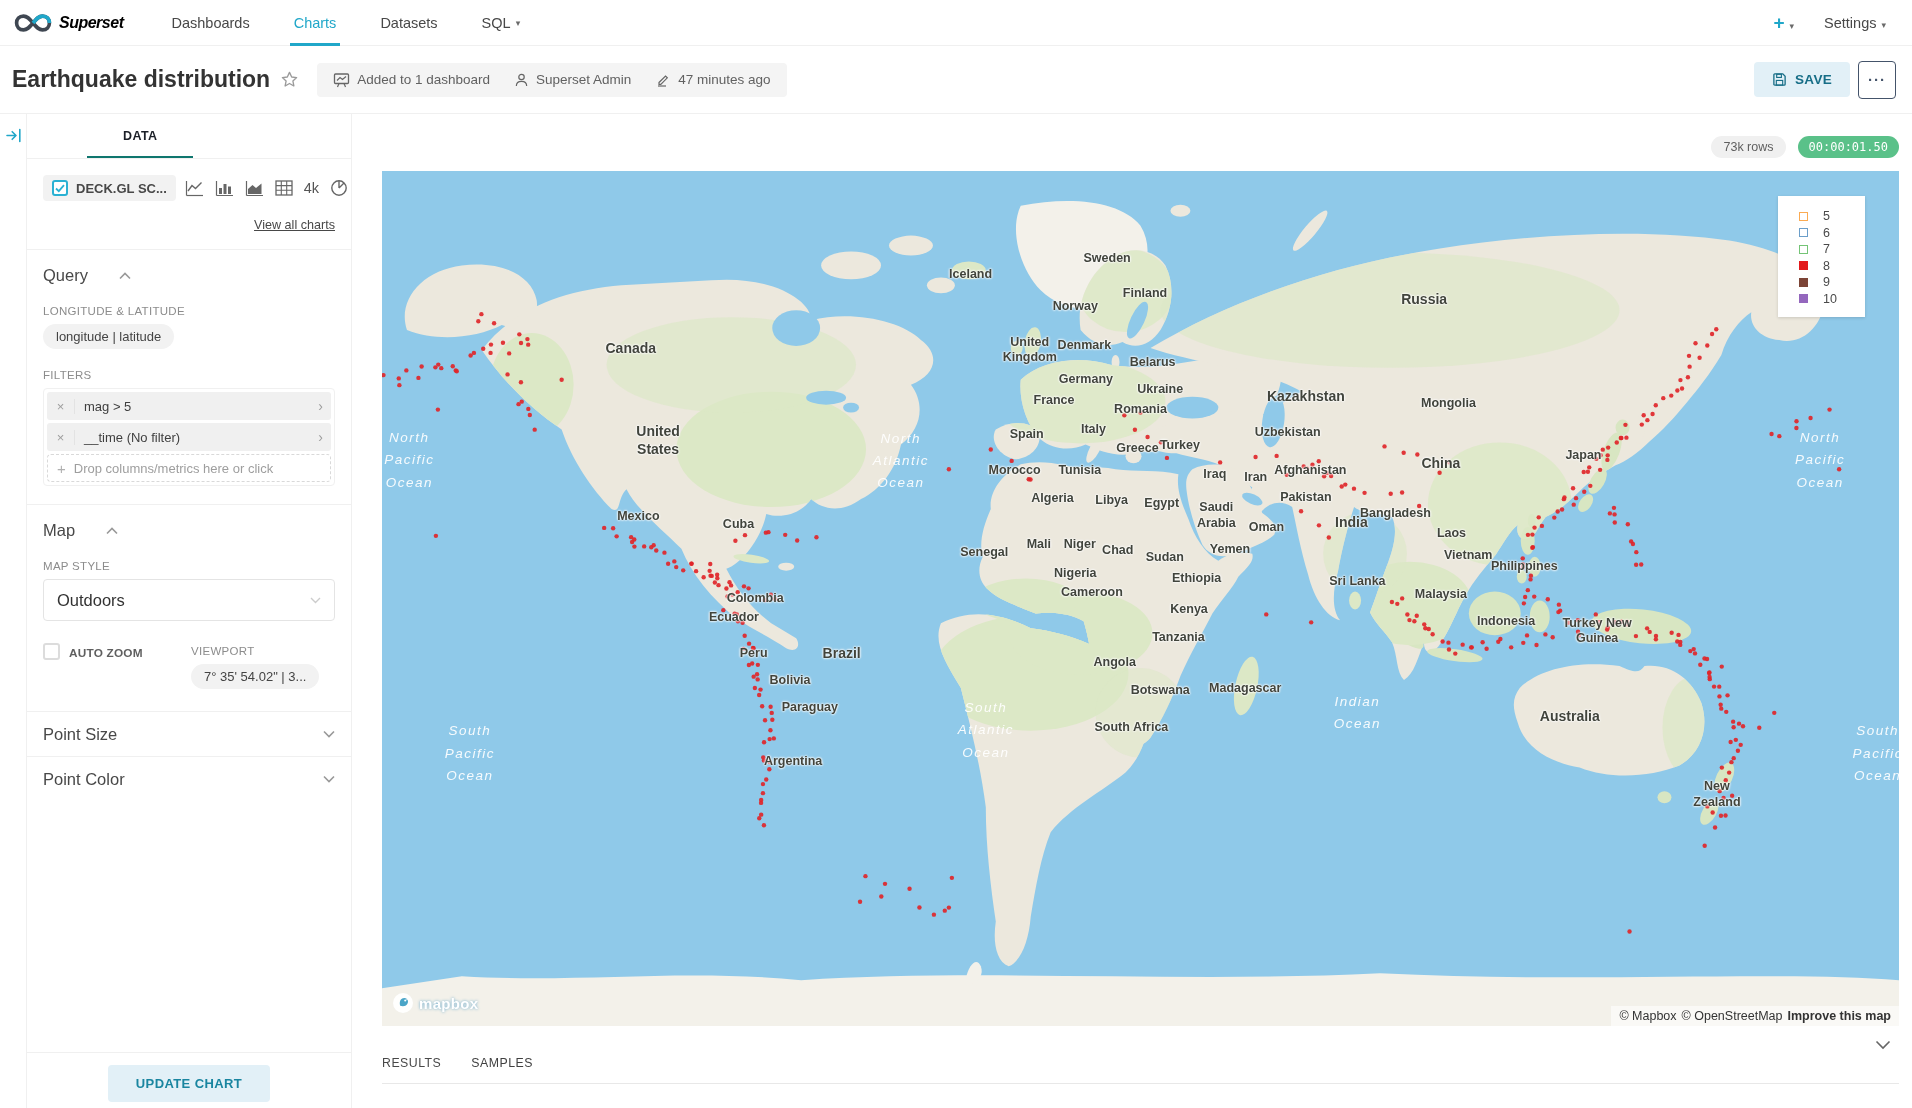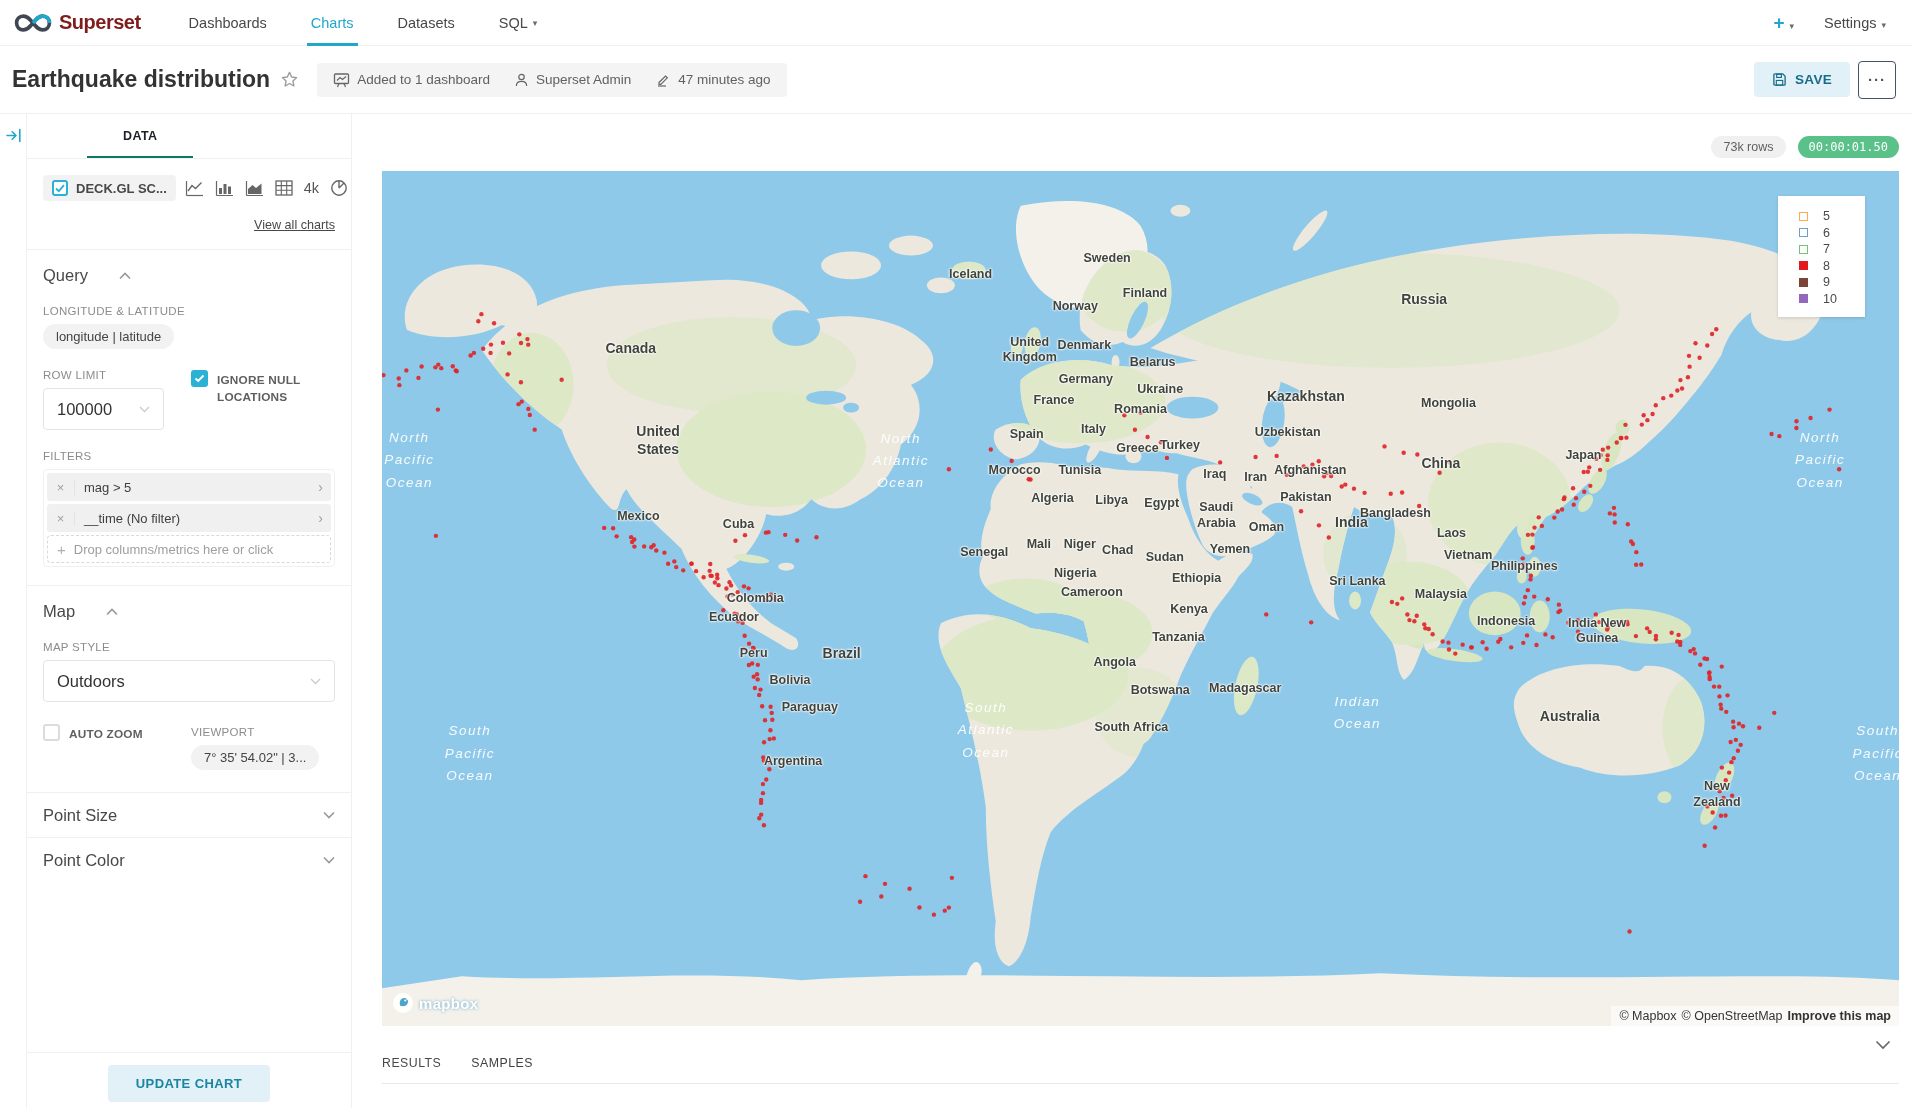--- a/index.html
+++ b/index.html
@@ -3,21 +3,21 @@
 <meta charset="utf-8">
 <style>
   * { margin:0; padding:0; box-sizing:border-box; }
   html,body { width:1912px; height:1108px; overflow:hidden; background:#fff;
     font-family:"Liberation Sans", sans-serif; color:#484848; }
 
   
   .navbar { height:46px; display:flex; align-items:center; padding:0 26px 0 14px;
     border-bottom:1px solid #f0f0f0; position:relative; background:#fff; }
   .brand { display:flex; align-items:center; gap:7px; margin-right:26px; cursor:pointer; }
-  .brand-name { font-size:20px; font-weight:800; color:#7f1d1d; letter-spacing:-0.5px; }
+  .brand-name { font-size:16px; font-weight:800; color:#000000; letter-spacing:-0.5px;font-style:italic; }
   .nav-item { position:relative; height:46px; display:flex; align-items:center;
     padding:0 22px; font-size:14.5px; color:#484848; cursor:pointer; }
   .nav-item.active { color:#20a7c9; }
   .nav-item.active::after { content:""; position:absolute; left:18px; right:18px; bottom:0;
     height:3px; background:#20a7c9; }
   .caret { font-size:9px; color:#6a6a6a; margin-left:5px; }
   .nav-right { margin-left:auto; display:flex; align-items:center; gap:30px; }
   .nav-plus { color:#20a7c9; font-size:19px; font-weight:700; cursor:pointer; }
   .nav-settings { font-size:14.5px; cursor:pointer; }
 
@@ -274,41 +274,20 @@
     <div class="sect">
       <div class="sect-head">
         <span>Query</span>
         <svg width="12" height="8" viewBox="0 0 12 8">
             <polyline points="1,6.5 6,1.5 11,6.5" fill="none" stroke="#999" stroke-width="1.6"></polyline>
           </svg>
       </div>
       <div class="ulabel">LONGITUDE &amp; LATITUDE</div>
       <span class="pill">longitude | latitude</span>
 
-      <div class="two-col">
-        <div class="col-l">
-          <div class="ulabel" style="margin-top:0;">ROW LIMIT</div>
-          <div class="select" style="width:121px;">
-            <span>100000</span>
-            <svg width="11" height="7" viewBox="0 0 11 7">
-                <polyline points="1,1 5.5,5.5 10,1" fill="none" stroke="#ccc" stroke-width="1.4"></polyline>
-              </svg>
-          </div>
-        </div>
-        <div class="col-r" style="padding-top:1px;">
-          <label class="cbrow">
-            <span class="checkbox on">
-              <svg width="11" height="9" viewBox="0 0 11 9">
-                  <polyline points="1.5,4.5 4.2,7 9.5,1.5" fill="none" stroke="#fff" stroke-width="1.9"></polyline>
-                </svg>
-            </span>
-            <span style="padding-top:2px;">IGNORE NULL LOCATIONS</span>
-          </label>
-        </div>
-      </div>
 
       <div class="ulabel">FILTERS</div>
       <div class="filterbox">
         <div id="filter-rows">
             <div class="frow">
               <span class="fx">×</span>
               <span class="ft">mag &gt; 5</span>
               <span class="fc">›</span>
             </div>
             <div class="frow">
@@ -901,21 +880,21 @@
           <div class="map-label" style="left: 75.3%; top: 46.3%; text-align: center;">Philippines</div>
           <div class="map-label" style="left: 45.7%; top: 47.1%;">Nigeria</div>
           <div class="map-label" style="left: 53.7%; top: 47.7%;">Ethiopia</div>
           <div class="map-label" style="left: 24.6%; top: 50%;">Colombia</div>
           <div class="map-label" style="left: 46.8%; top: 49.4%;">Cameroon</div>
           <div class="map-label" style="left: 53.2%; top: 51.3%;">Kenya</div>
           <div class="map-label" style="left: 64.3%; top: 48.1%;">Sri Lanka</div>
           <div class="map-label" style="left: 69.8%; top: 49.6%;">Malaysia</div>
           <div class="map-label" style="left: 23.2%; top: 52.3%;">Ecuador</div>
           <div class="map-label" style="left: 74.1%; top: 52.7%;">Indonesia</div>
-          <div class="map-label" style="left: 80.1%; top: 53.9%;">India New
+          <div class="map-label" style="left: 80.1%; top: 53.9%;">Turkey New
 Guinea</div>
           <div class="map-label lg" style="left: 30.3%; top: 56.5%;">Brazil</div>
           <div class="map-label" style="left: 24.5%; top: 56.5%;">Peru</div>
           <div class="map-label" style="left: 52.5%; top: 54.6%;">Tanzania</div>
           <div class="map-label" style="left: 48.3%; top: 57.6%;">Angola</div>
           <div class="map-label" style="left: 26.9%; top: 59.6%;">Bolivia</div>
           <div class="map-label" style="left: 51.3%; top: 60.8%;">Botswana</div>
           <div class="map-label" style="left: 56.9%; top: 60.6%;">Madagascar</div>
           <div class="map-label" style="left: 28.2%; top: 62.8%;">Paraguay</div>
           <div class="map-label lg" style="left: 78.3%; top: 63.9%;">Australia</div>

